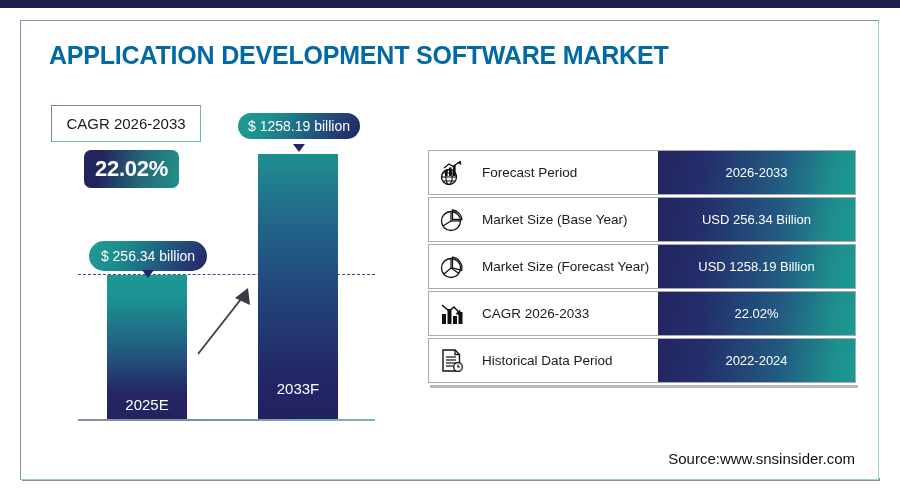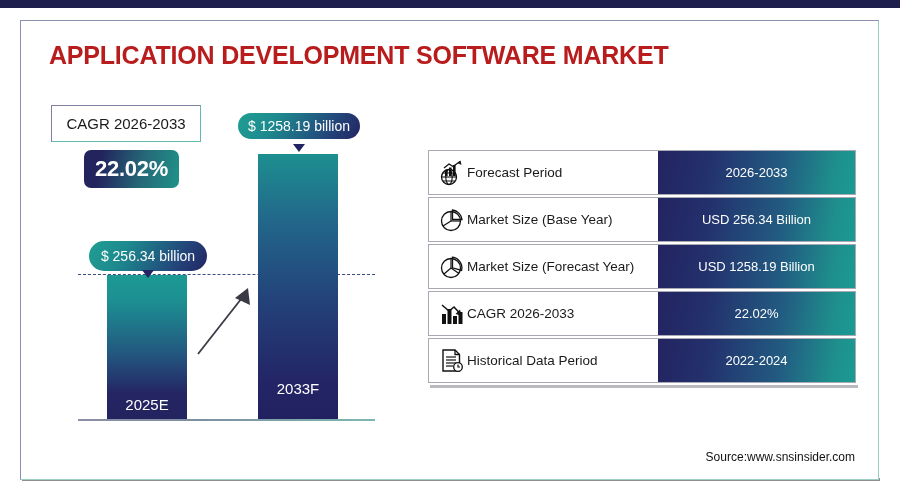--- a/index.html
+++ b/index.html
@@ -26,21 +26,21 @@
     border-bottom-color:#9ccfc4;
     background:#ffffff;
   }
   .frame-shadow{
     position:absolute;left:22px;top:478px;width:858px;height:3px;
     background:#8e8e8e;
   }
 
   .title{
     position:absolute;left:49px;top:41px;
-    font-size:25px;font-weight:bold;color:#b91c1c;
+    font-size:25px;font-weight:bold;color:#0369a1;
     letter-spacing:-0.2px;white-space:nowrap;
   }
 
   
   .cagr-box{
     position:absolute;left:51px;top:105px;width:150px;height:37px;
     box-sizing:border-box;
     border:1px solid #7f7fa0;
     border-right-color:#66b9ae;border-bottom-color:#66b9ae;
     background:#fff;
@@ -104,38 +104,38 @@
 
   
   .table{position:absolute;left:428px;top:150px;width:428px;}
   .trow{
     display:flex;height:45px;margin-bottom:2px;
     box-sizing:border-box;
     border:1px solid #a9a9b4;
     background:#ffffff;
   }
   .tleft{
-    width:229px;display:flex;align-items:center;gap:0;
+    width:229px;display:flex;align-items:center;gap:15px;
     padding-left:8px;box-sizing:border-box;
   }
   .tleft .lbl{font-size:13.5px;color:#1a1a1a;white-space:nowrap;}
   .ticon{width:30px;height:30px;flex:none;display:flex;align-items:center;justify-content:center;}
   .tright{
     flex:1;display:flex;align-items:center;justify-content:center;
     color:#ffffff;font-size:13px;white-space:nowrap;
     background:linear-gradient(100deg,#232460 0%,#23306c 25%,#225b81 62%,#1e8f8c 88%,#1b9a93 100%);
   }
   .table-shadow{
     position:absolute;left:430px;top:385px;width:428px;height:3px;
     background:#b9b9c0;
   }
 
   .source{
     position:absolute;right:45px;top:450px;
-    font-size:12px;color:#111111;
+    font-size:15px;color:#111111;
   }
 </style>
 </head>
 <body>
 
 <div id="stage">
 
   <div class="topbar"></div>
   <div class="frame-shadow"></div>
   <div class="frame"></div>

